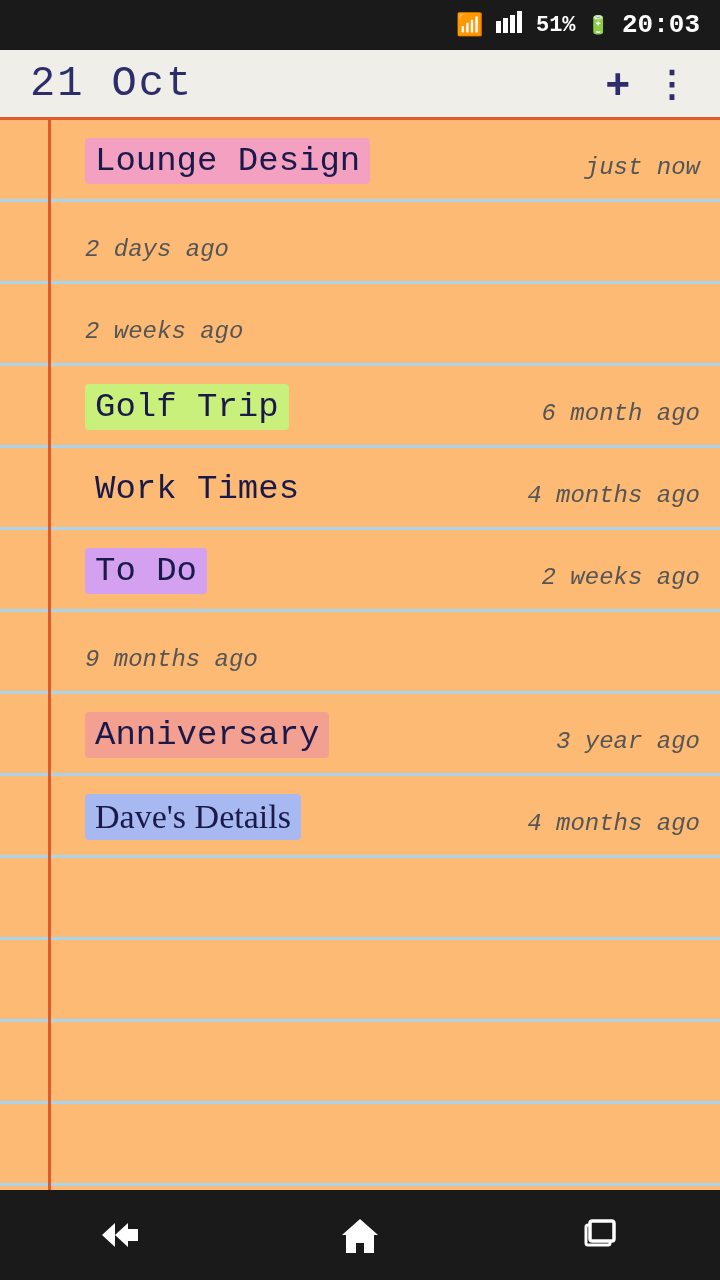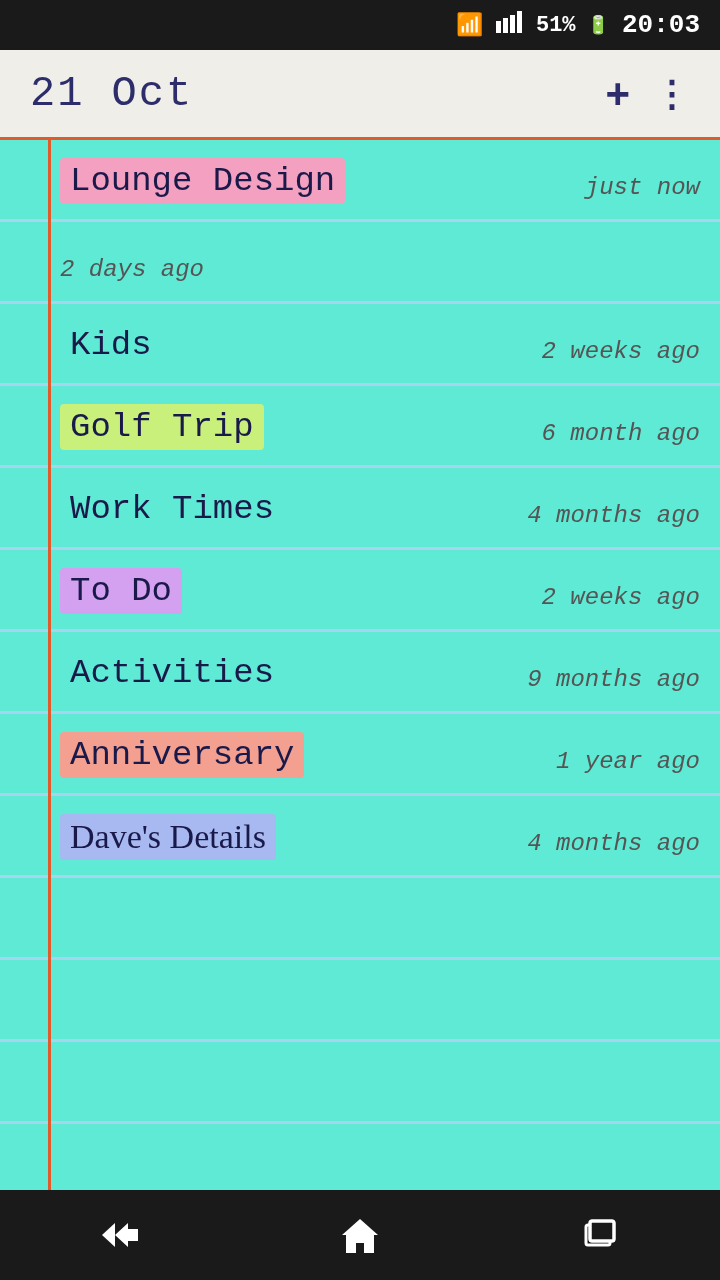--- a/index.html
+++ b/index.html
@@ -33,21 +33,21 @@
     }
     .status-icon {
       color: white;
       font-size: 18px;
     }
 
     
     .header {
       background: #f0eee8;
       border-bottom: 3px solid #e05a2b;
-      height: 90px;
+      height: 70px;
       display: flex;
       align-items: center;
       justify-content: space-between;
       padding: 0 30px;
       flex-shrink: 0;
     }
     .header-title {
       font-size: 42px;
       color: #2d2d6b;
       font-family: 'Courier New', monospace;
@@ -65,23 +65,24 @@
       cursor: pointer;
       font-weight: bold;
       background: none;
       border: none;
       line-height: 1;
     }
 
     
     .notebook {
       flex: 1;
-      background: #5eead4;
+      background: #fdba74;
       position: relative;
       overflow: hidden;
+      padding-left: 25px;
     }
 
     
     .notebook::before {
       content: '';
       position: absolute;
       top: 0; left: 0; right: 0; bottom: 0;
       background-image: repeating-linear-gradient(
         transparent,
         transparent 79px,
@@ -201,47 +202,45 @@
     <div class="note-item">
       <span class="note-title highlight-pink">Lounge Design</span>
       <span class="note-time">just now</span>
     </div>
 
     <div class="note-item">
       <span class="note-time">2 days ago</span>
     </div>
 
     <div class="note-item">
-      <span class="note-title highlight-none">Kids</span>
       <span class="note-time">2 weeks ago</span>
     </div>
 
     <div class="note-item">
       <span class="note-title highlight-green">Golf Trip</span>
       <span class="note-time">6 month ago</span>
     </div>
 
     <div class="note-item">
       <span class="note-title highlight-none">Work Times</span>
       <span class="note-time">4 months ago</span>
     </div>
 
     <div class="note-item">
       <span class="note-title highlight-purple">To Do</span>
       <span class="note-time">2 weeks ago</span>
     </div>
 
     <div class="note-item">
-      <span class="note-title highlight-none">Activities</span>
       <span class="note-time">9 months ago</span>
     </div>
 
     <div class="note-item">
       <span class="note-title highlight-salmon">Anniversary</span>
-      <span class="note-time">1 year ago</span>
+      <span class="note-time">3 year ago</span>
     </div>
 
     <div class="note-item">
       <span class="note-title highlight-blue">Dave's Details</span>
       <span class="note-time">4 months ago</span>
     </div>
 
   </div>
 </div>
 

